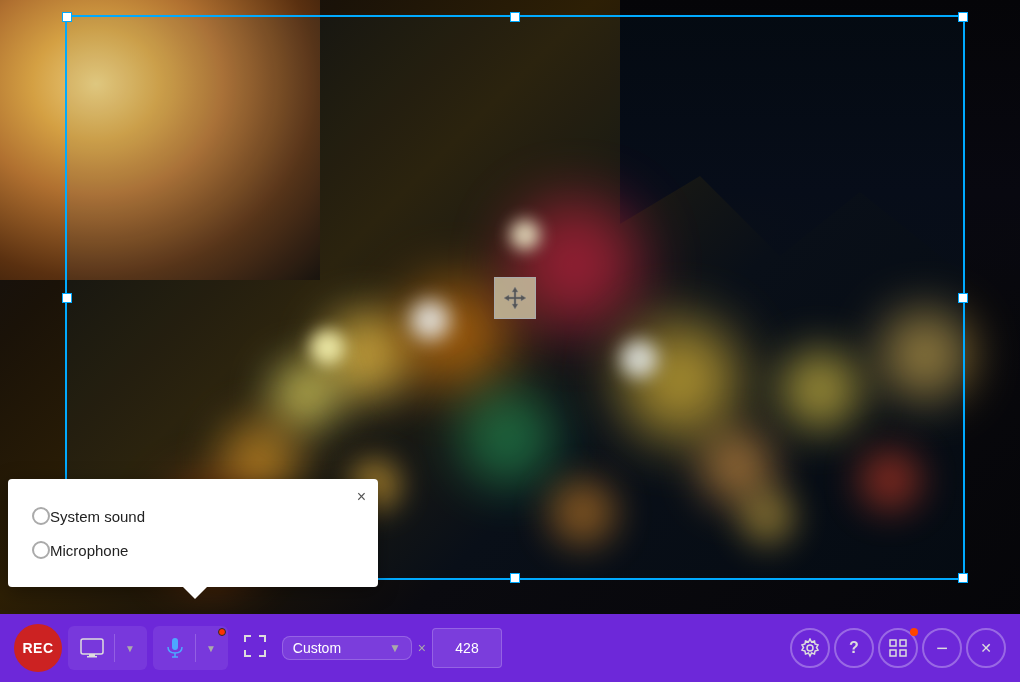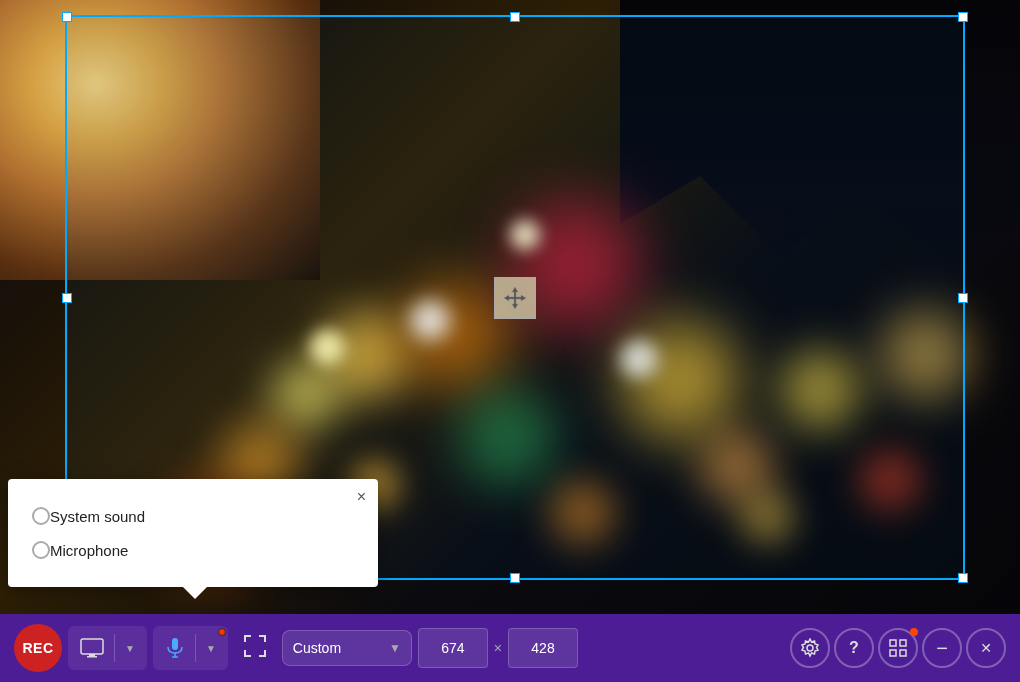--- a/index.html
+++ b/index.html
@@ -173,21 +173,21 @@
       font-weight: bold;
     }
 
     
     .toolbar {
       position: absolute;
       bottom: 0;
       left: 0;
       width: 100%;
       height: 68px;
-      background: #4c1d95;
+      background: #6d28d9;
       display: flex;
       align-items: center;
       padding: 0 14px;
       gap: 6px;
       z-index: 50;
     }
 
     .btn-rec {
       background: #cc2222;
       color: #fff;
@@ -250,21 +250,21 @@
     
     .custom-dropdown {
       display: flex;
       align-items: center;
       background: rgba(255,255,255,0.1);
       border: 1px solid rgba(255,255,255,0.2);
       border-radius: 8px;
       padding: 6px 10px;
       cursor: pointer;
       gap: 8px;
-      height: 36px;
+      height: 24px;
       min-width: 130px;
       color: #fff;
       font-size: 14px;
     }
 
     .custom-dropdown .chevron {
       color: #aaa;
       font-size: 12px;
       margin-left: auto;
     }
@@ -466,21 +466,20 @@
       <polyline points="15,21 21,21 21,15" fill="none" stroke="#ddd" stroke-width="2"></polyline>
     </svg>
   </button>
 
   <div class="custom-dropdown">
     <span>Custom</span>
     <span class="chevron">▼</span>
   </div>
 
   <div class="dim-group">
-    <input class="dim-input" type="text" value="674" style="">
     <span class="dim-cross">×</span>
     <input class="dim-input" type="text" value="428" style="">
   </div>
 
   <div class="toolbar-separator"></div>
 
   <div class="right-icons">
 
     <button class="icon-btn-round settings">
       <svg width="20" height="20" viewBox="0 0 20 20">

